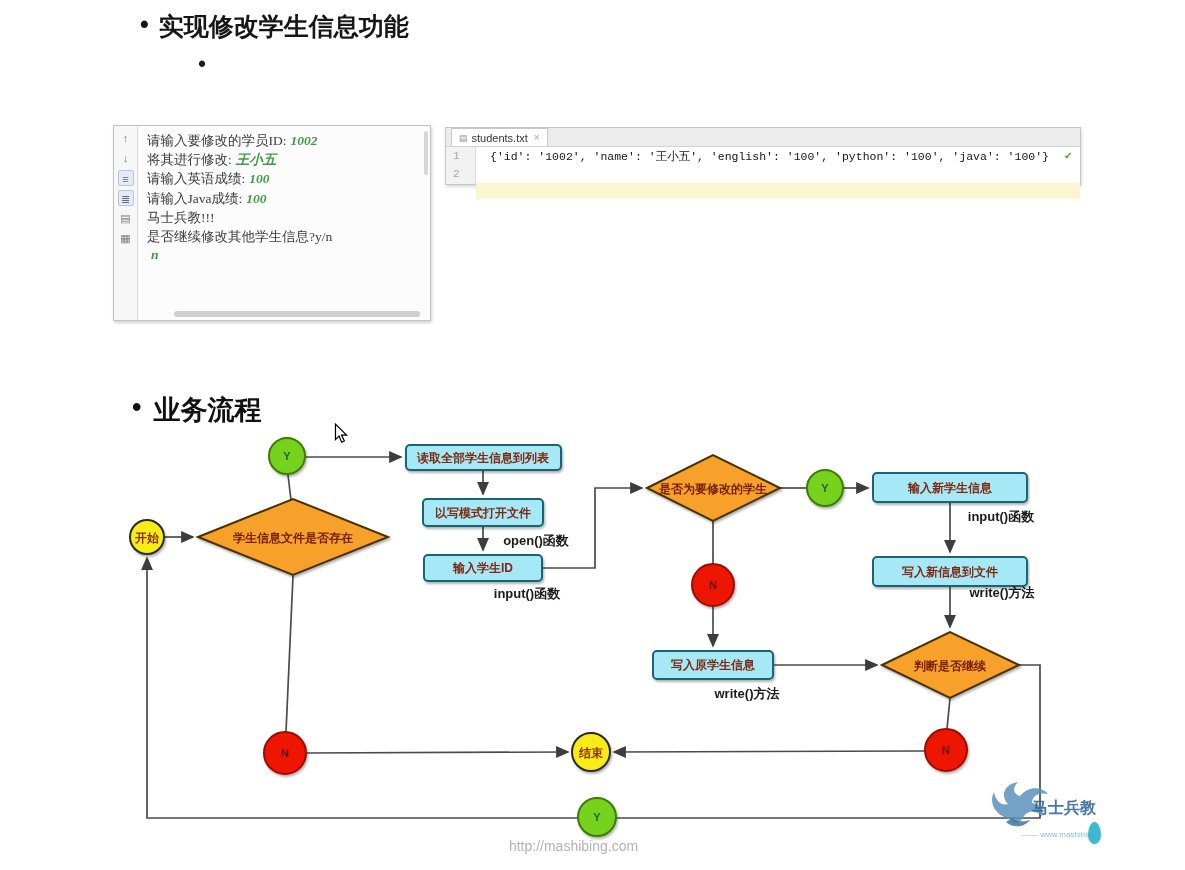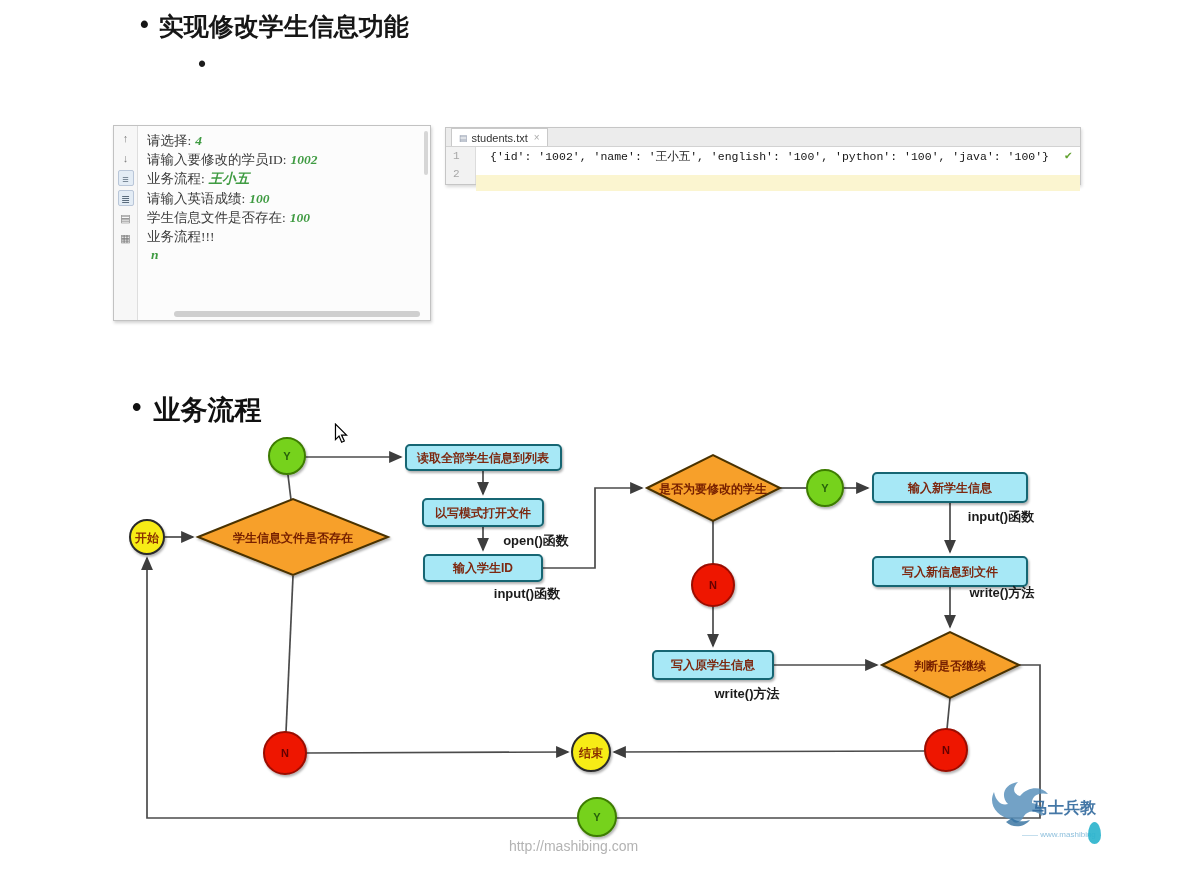--- a/index.html
+++ b/index.html
@@ -39,21 +39,21 @@
   .tabbar { height:19px; background:#ececec; border-bottom:1px solid #d2d2d2; display:flex; align-items:flex-end; }
   .tab { display:flex; align-items:center; gap:4px; margin-left:5px; height:18px; padding:0 7px;
          background:#ffffff; border:1px solid #c9c9c9; border-bottom:none; font-size:11px; color:#333; }
   .tab-file-icon { font-size:9px; color:#8a94a8; }
   .tab-close { font-size:10px; color:#aaa; margin-left:2px; }
   .editor-body { position:relative; display:flex; height:37px; }
   .gutter { width:30px; background:#f2f2f2; border-right:1px solid #dcdcdc;
             font-family:"Liberation Mono", monospace; font-size:11px; color:#a6a6a6; padding:3px 0 0 7px; }
   .gutter div { height:18px; }
   .code { position:relative; flex:1; font-family:"Liberation Mono", monospace; font-size:11.5px; color:#141414; }
-  .code-line1 { height:28px; line-height:20px; padding-left:14px; white-space:nowrap; }
+  .code-line1 { height:36px; line-height:20px; padding-left:14px; white-space:nowrap; }
   .code-line2 { height:16px; background:#fbf5d0; }
   .check { position:absolute; top:1px; right:8px; color:#63a332; font-size:12px; }
 
   
   .flow-title { position:absolute; left:132px; top:392px; display:flex; gap:12px;
                 font-size:27px; font-weight:bold; color:#111; }
   .flow-svg { position:absolute; left:0; top:0; width:1185px; height:870px; z-index:1; }
   .flow-svg text { font-family:"Liberation Sans", sans-serif; }
   .node-text   { font-size:12px; font-weight:bold; fill:#7d2810; }
   .diam-text   { font-size:12px; font-weight:bold; fill:#772000; }
@@ -96,26 +96,26 @@
   <div class="console">
     <div class="console-toolbar">
       <span class="cicon">↑</span>
       <span class="cicon">↓</span>
       <span class="cicon pressed">≡</span>
       <span class="cicon pressed">≣</span>
       <span class="cicon">▤</span>
       <span class="cicon">▦</span>
     </div>
     <div class="console-out">
-      <div class="console-line"><span class="cprompt">请选择:</span><span class="cinput">4</span></div>
       <div class="console-line"><span class="cprompt">请输入要修改的学员ID:</span><span class="cinput">1002</span></div>
-      <div class="console-line"><span class="cprompt">业务流程:</span><span class="cinput">王小五</span></div>
+      <div class="console-line"><span class="cprompt">将其进行修改:</span><span class="cinput">王小五</span></div>
       <div class="console-line"><span class="cprompt">请输入英语成绩:</span><span class="cinput">100</span></div>
-      <div class="console-line"><span class="cprompt">学生信息文件是否存在:</span><span class="cinput">100</span></div>
-      <div class="console-line"><span class="cprompt">业务流程!!!</span><span class="cinput"></span></div>
+      <div class="console-line"><span class="cprompt">请输入Java成绩:</span><span class="cinput">100</span></div>
+      <div class="console-line"><span class="cprompt">马士兵教!!!</span><span class="cinput"></span></div>
+      <div class="console-line"><span class="cprompt">是否继续修改其他学生信息?y/n</span><span class="cinput"></span></div>
       <div class="console-line"><span class="cprompt"></span><span class="cinput">n</span></div>
       <div class="hscroll"></div>
       <div class="vscroll"></div>
     </div>
   </div>
 
   <div class="editor">
     <div class="tabbar">
       <div class="tab">
         <span class="tab-file-icon">▤</span>

